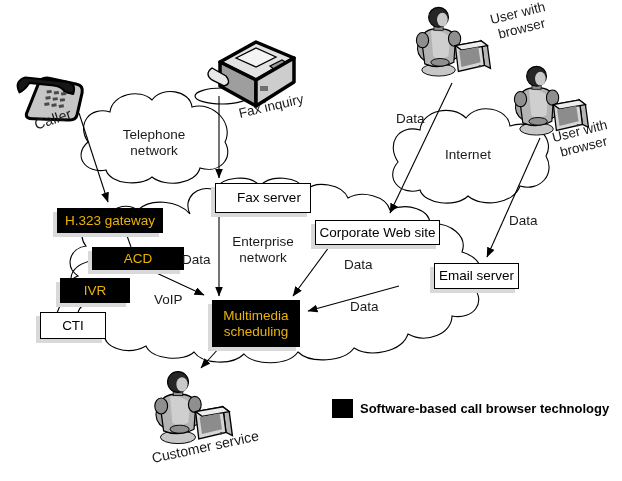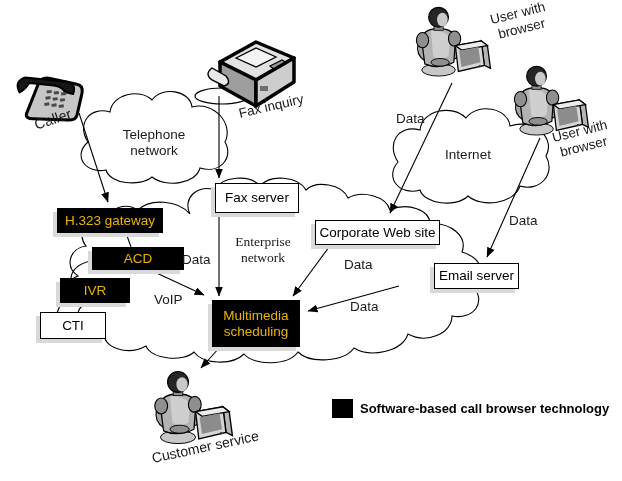--- a/index.html
+++ b/index.html
@@ -126,29 +126,29 @@
   </svg>
 
   <div class="lbl rot" style="left:35px;top:117px;font-size:14.5px;transform:rotate(-18deg);">Caller</div>
   <div class="lbl rot" style="left:239px;top:106px;transform:rotate(-13deg);">Fax inquiry</div>
   <div class="lbl center rot" style="left:481px;top:15px;width:80px;transform:rotate(-14deg);">User with browser</div>
   <div class="lbl center rot" style="left:543px;top:133px;width:80px;transform:rotate(-14deg);">User with browser</div>
   <div class="lbl rot" style="left:152px;top:450px;font-size:14px;transform:rotate(-12deg);">Customer service</div>
 
   <div class="lbl center" style="left:105px;top:127px;width:98px;">Telephone network</div>
   <div class="lbl center" style="left:420px;top:147px;width:96px;text-align:center;">Internet</div>
-  <div class="lbl center" style="left:215px;top:234px;width:96px;font-family:Liberation Serif, serif;">Enterprise network</div>
+  <div class="lbl center" style="left:215px;top:234px;width:96px;">Enterprise network</div>
 
   <div class="node black" style="left:57px;top:208px;width:106px;height:25px;">H.323 gateway</div>
   <div class="node black" style="left:92px;top:247px;width:92px;height:23px;">ACD</div>
   <div class="node black" style="left:60px;top:278px;width:70px;height:25px;">IVR</div>
   <div class="node black" style="left:212px;top:300px;width:88px;height:47px;">Multimedia scheduling</div>
 
   <div class="node white" style="left:40px;top:312px;width:64px;height:25px;">CTI</div>
-  <div class="node white" style="left:215px;top:183px;width:82px;height:28px;">Fax server</div>
+  <div class="node white" style="left:215px;top:183px;width:82px;height:28px;padding-left:12px;">Fax server</div>
   <div class="node white" style="left:315px;top:220px;width:123px;height:23px;">Corporate Web site</div>
   <div class="node white" style="left:397px;top:263px;width:83px;height:24px;margin-left:37px;">Email server</div>
 
   <div class="lbl" style="left:396px;top:111px;">Data</div>
   <div class="lbl" style="left:509px;top:213px;">Data</div>
   <div class="lbl" style="left:182px;top:252px;">Data</div>
   <div class="lbl" style="left:154px;top:292px;">VoIP</div>
   <div class="lbl" style="left:344px;top:257px;">Data</div>
   <div class="lbl" style="left:350px;top:299px;">Data</div>
 

